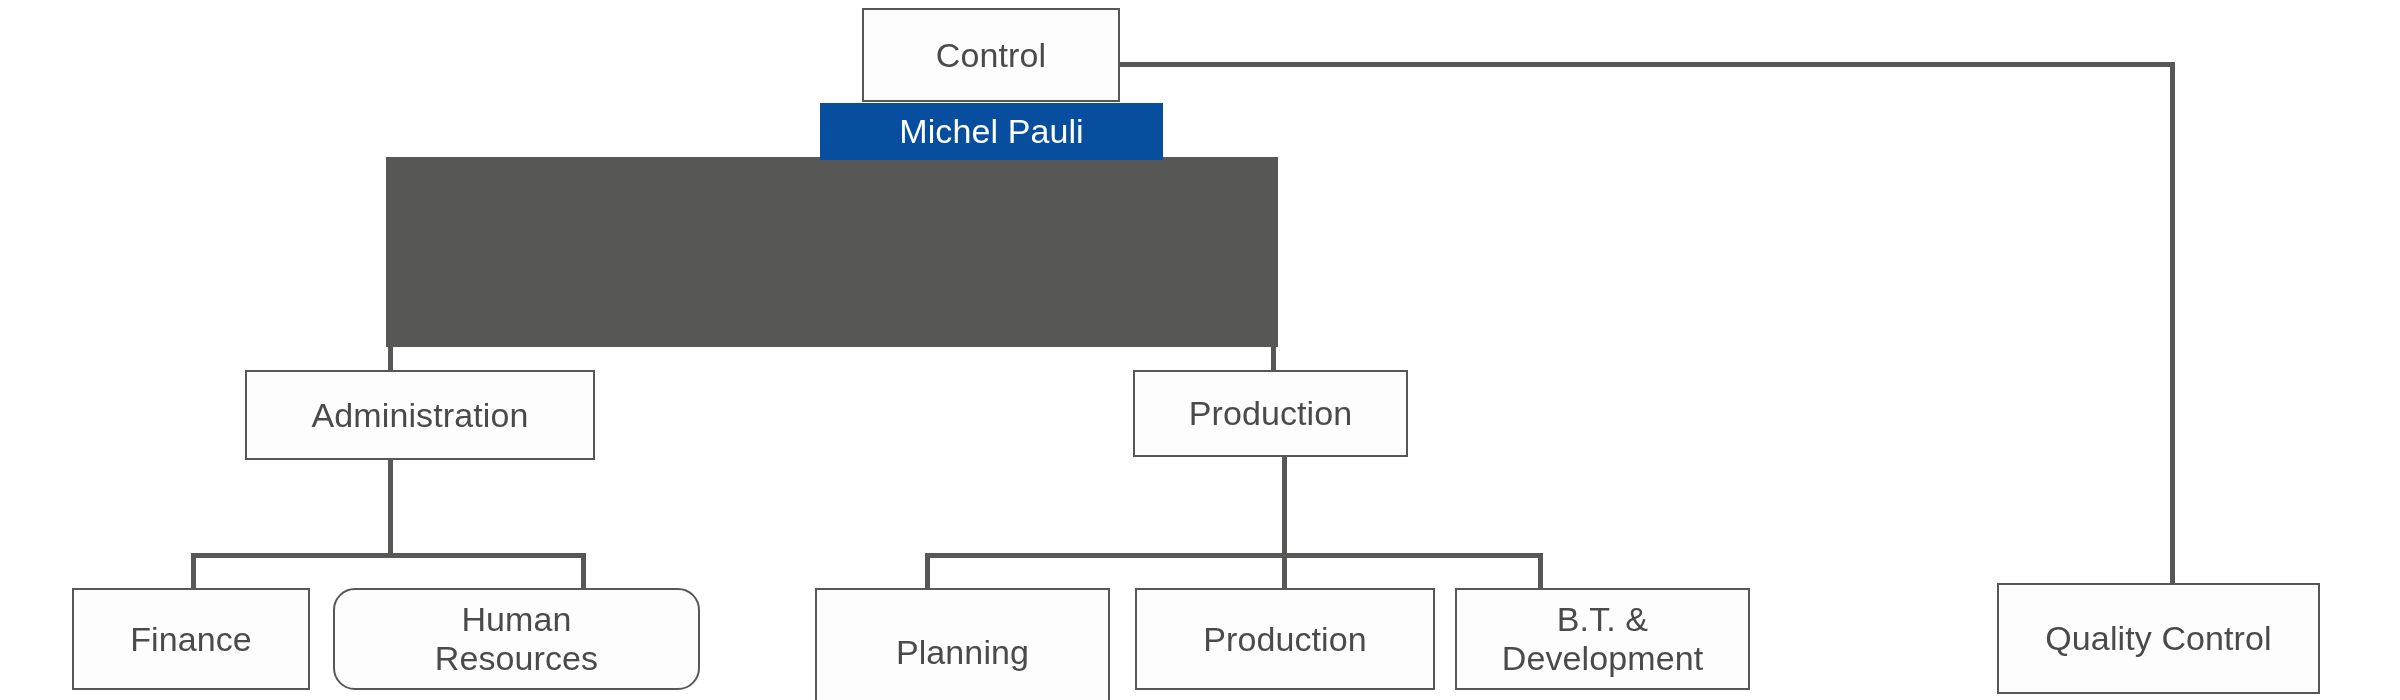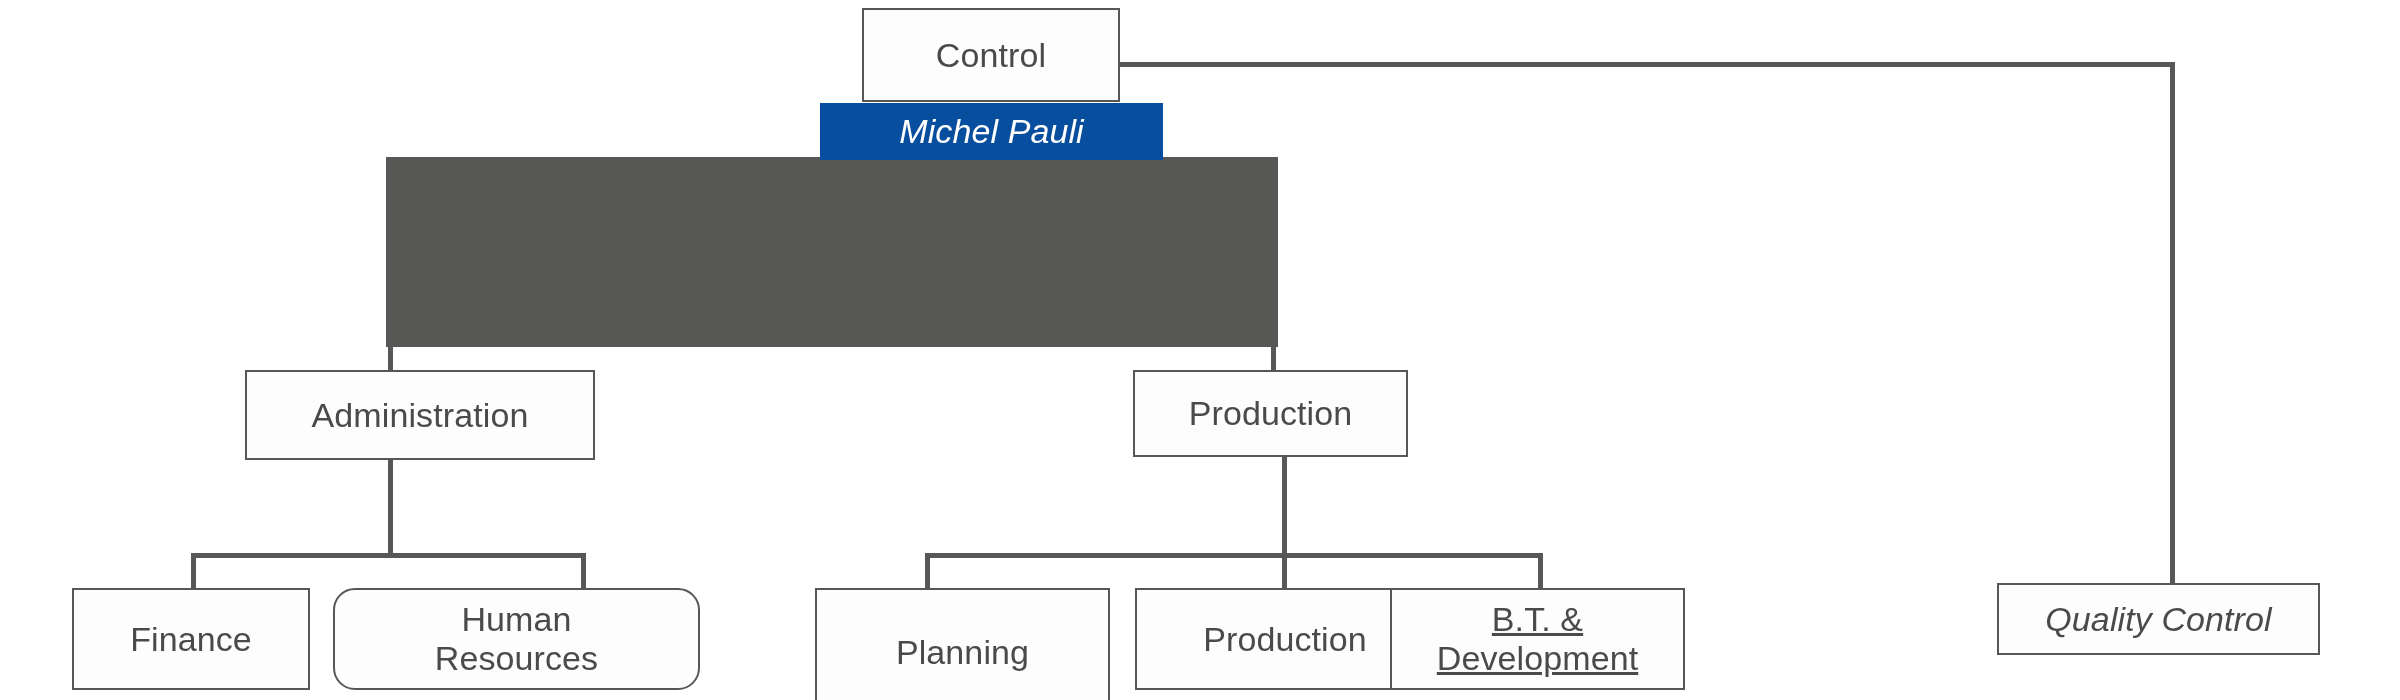--- a/index.html
+++ b/index.html
@@ -43,21 +43,20 @@
     letter-spacing: 0.1px;
     white-space: pre-line;
     padding: 2px 6px;
   }
 
   .node-accent {
     background: #084e9e;
     border: none;
     color: #ffffff;
     font-size: 34px;
-    font-style: italic;
   }
 
   
   .mass-block {
     position: absolute;
     background: #575756;
   }
 
   .layer-mass   { z-index: 1; }
   .layer-conn   { z-index: 2; }
@@ -90,27 +89,27 @@
   <div class="conn conn-v layer-conn" style="left:1538px; top:553px; height:37px;"></div>
 
   <div class="node layer-node" style="left:862px; top:8px; width:258px; height:94px;">Control</div>
 
   <div class="node node-accent layer-accent" style="left:820px; top:103px; width:343px; height:57px;">Michel Pauli</div>
 
   <div class="node layer-node" style="left:245px; top:370px; width:350px; height:90px;">Administration</div>
 
   <div class="node layer-node" style="left:1133px; top:370px; width:275px; height:87px;">Production</div>
 
-  <div class="node layer-node" style="left:1997px; top:583px; width:323px; height:72px;font-style:italic;">Quality Control</div>
+  <div class="node layer-node" style="left:1997px; top:583px; width:323px; height:111px;">Quality Control</div>
 
   <div class="node layer-node" style="left:72px; top:588px; width:238px; height:102px;">Finance</div>
 
   <div class="node layer-node" style="left:333px; top:588px; width:367px; height:102px;border-radius:22px;">Human
 Resources</div>
 
   <div class="node layer-node" style="left:815px; top:588px; width:295px; height:128px;">Planning</div>
 
   <div class="node layer-node" style="left:1135px; top:588px; width:300px; height:102px;">Production</div>
 
-  <div class="node layer-node" style="left:1390px; top:588px; width:295px; height:102px;text-decoration:underline;">B.T. &amp;
+  <div class="node layer-node" style="left:1455px; top:588px; width:295px; height:102px;">B.T. &amp;
 Development</div>
 
 </div>
 
 </body></html>

